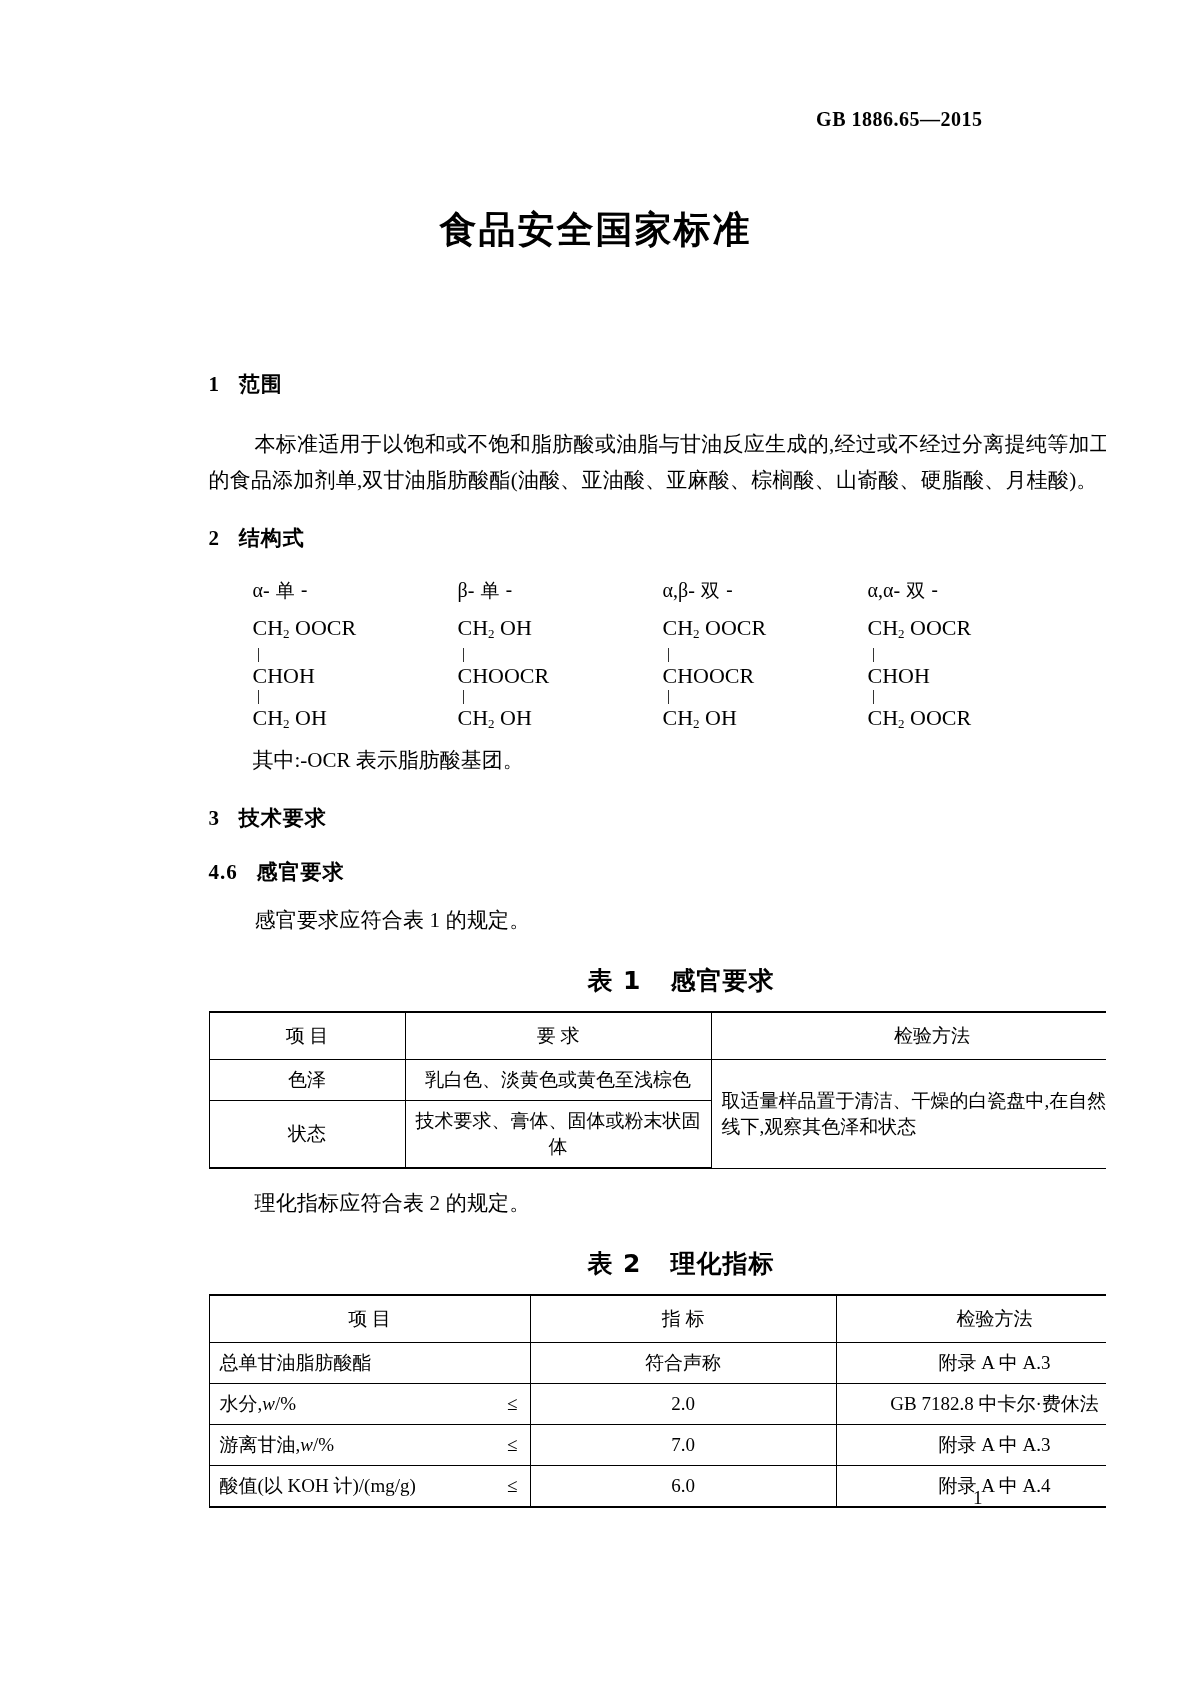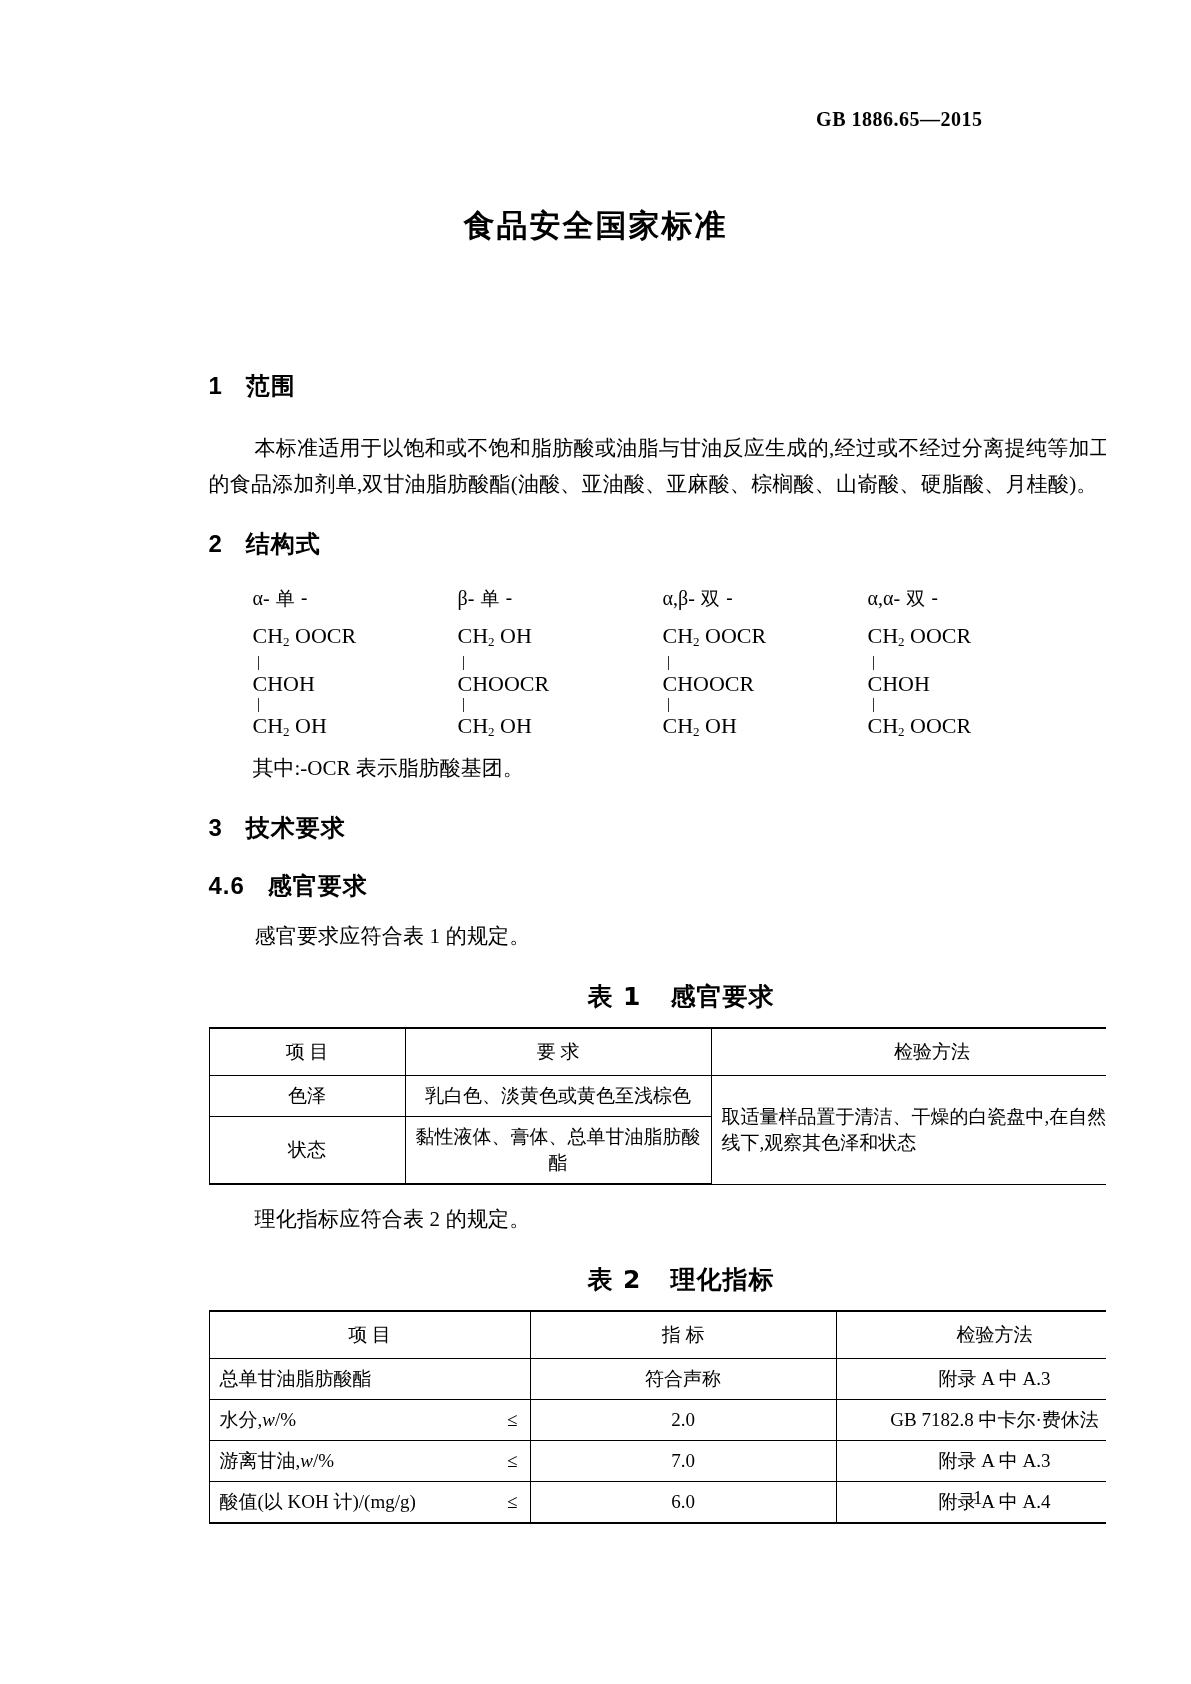--- a/index.html
+++ b/index.html
@@ -34,21 +34,21 @@
   }
 
   
   .doc-title-main {
     position: absolute;
     top: 205px;
     left: 0;
     width: 100%;
     text-align: center;
     font-family: Liberation Mono, monospace;
-    font-size: 31px;
+    font-size: 37px;
     font-weight: bold;
     letter-spacing: 2px;
   }
   .doc-title-sub {
     position: absolute;
     top: 272px;
     left: 0;
     width: 100%;
     text-align: center;
     font-family: "DejaVu Sans", sans-serif;
@@ -60,22 +60,22 @@
 
   
   .content {
     position: absolute;
     left: 123px;
     top: 370px;
     width: 945px;
   }
 
   .sec-head {
-    font-family: Liberation Sans, sans-serif;
-    font-size: 24px;
+    font-family: Liberation Serif, serif;
+    font-size: 21px;
     font-weight: bold;
     letter-spacing: 1px;
     white-space: pre;
   }
   .sec-head.s1 { margin-top: 0; }
 
   .para {
     font-family: "Liberation Serif", "DejaVu Serif", serif;
     font-size: 21px;
     line-height: 36px;
@@ -274,21 +274,21 @@
         </tr>
       </thead>
       <tbody>
         <tr>
           <td class="c">色泽</td>
           <td class="c">乳白色、淡黄色或黄色至浅棕色</td>
           <td class="l" rowspan="2">取适量样品置于清洁、干燥的白瓷盘中,在自然光线下,观察其色泽和状态</td>
         </tr>
         <tr>
           <td class="c bot-rule">状态</td>
-          <td class="c bot-rule">黏性液体、膏体、总单甘油脂肪酸酯</td>
+          <td class="c bot-rule">技术要求、膏体、固体或粉末状固体</td>
         </tr>
       </tbody>
     </table>
 
     <div class="para para-tight">理化指标应符合表 2 的规定。</div>
 
     <div class="table-caption">表 2   理化指标</div>
 
     <table class="std">
       <thead>

